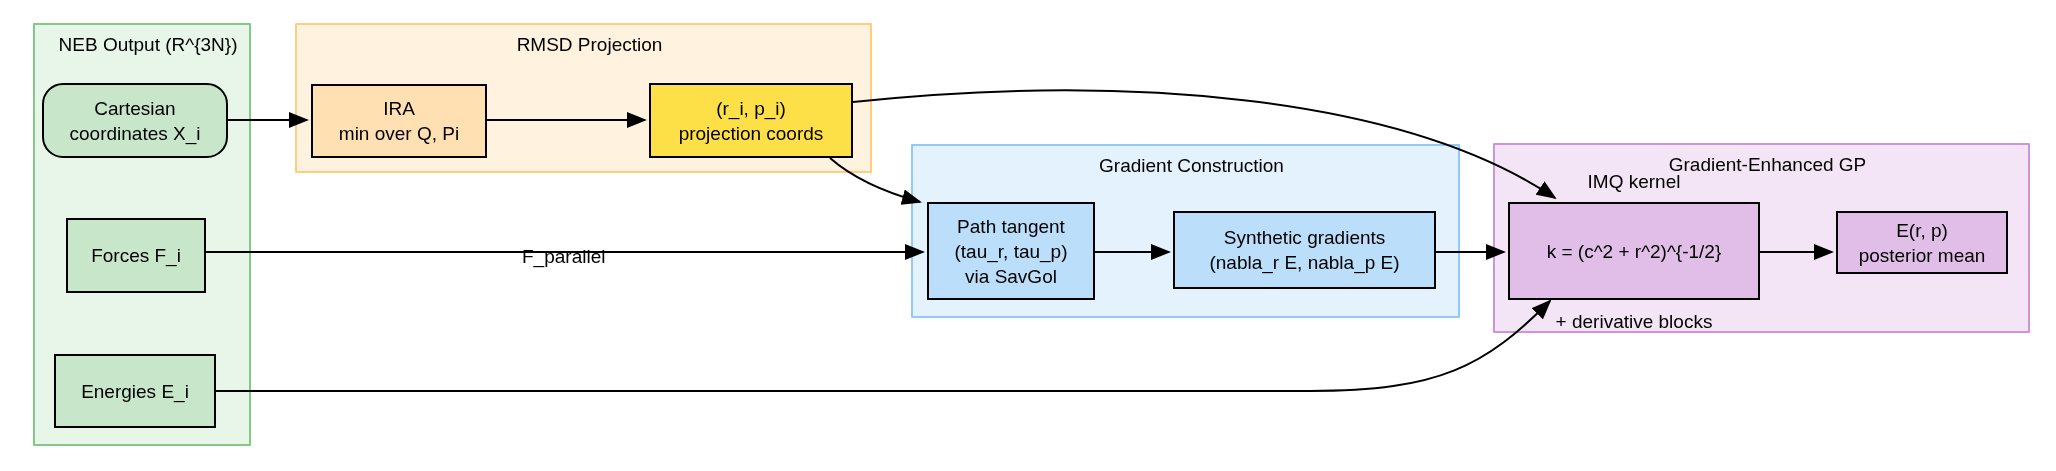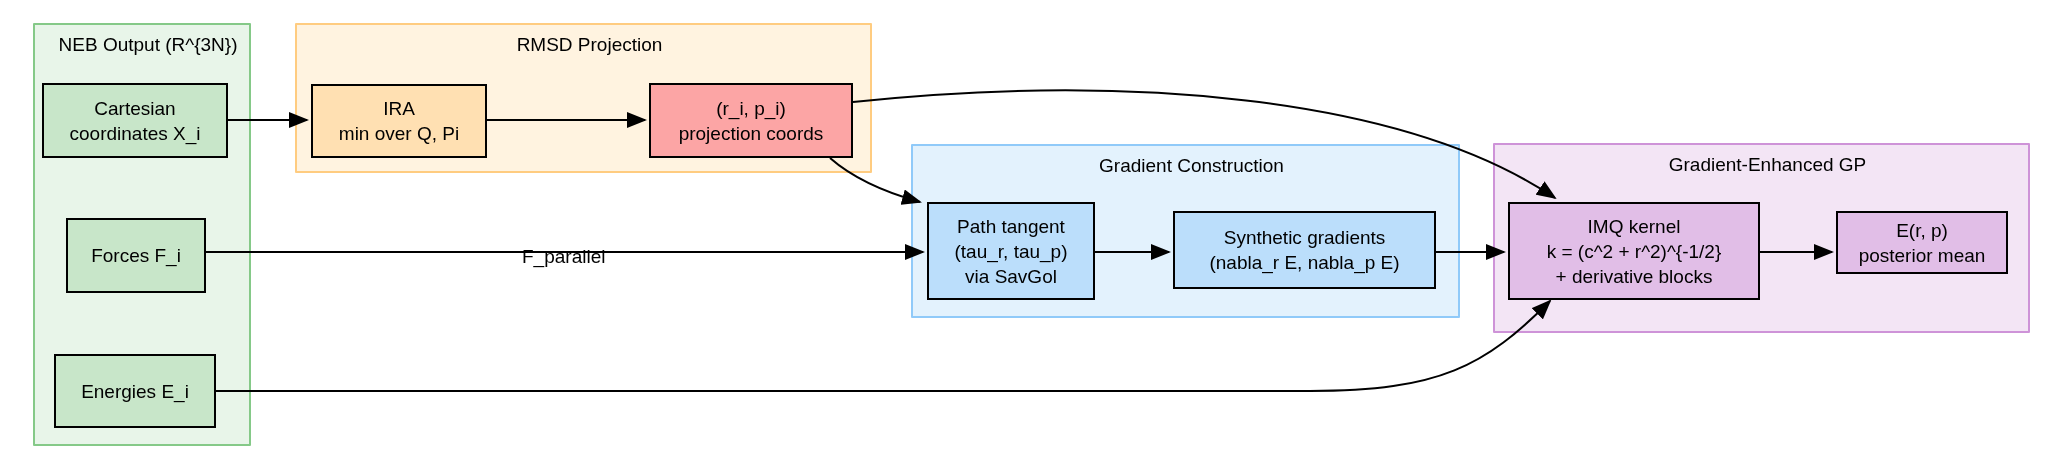--- a/index.html
+++ b/index.html
@@ -37,28 +37,28 @@
     display: flex;
     flex-direction: column;
     justify-content: center;
     align-items: center;
     text-align: center;
     font-size: 19px;
     line-height: 25px;
     color: #000000;
     white-space: nowrap;
   }
-  .node-cartesian   { left: 42px;   top: 83px;  width: 186px; height: 75px; background: #C8E6C9; }
+  .node-cartesian   { left: 42px;   top: 83px;  width: 186px; height: 75px; background: #C8E6C9; border-radius: 21px; }
   .node-forces      { left: 66px;   top: 218px; width: 140px; height: 75px; background: #C8E6C9; }
   .node-energies    { left: 54px;   top: 354px; width: 162px; height: 74px; background: #C8E6C9; }
   .node-ira         { left: 311px;  top: 84px;  width: 176px; height: 74px; background: #FFE0B2; }
-  .node-projection  { left: 649px;  top: 83px;  width: 204px; height: 75px; background: #fca5a5; }
+  .node-projection  { left: 649px;  top: 83px;  width: 204px; height: 75px; background: #fde047; }
   .node-path        { left: 927px;  top: 202px; width: 168px; height: 98px; background: #BBDEFB; }
   .node-synthetic   { left: 1173px; top: 211px; width: 263px; height: 78px; background: #BBDEFB; }
-  .node-imq         { left: 1508px; top: 202px; width: 252px; height: 98px; background: #E1BEE7; }
+  .node-imq         { left: 1508px; top: 202px; width: 252px; height: 98px; background: #E1BEE7; gap: 45px; }
   .node-posterior   { left: 1836px; top: 211px; width: 172px; height: 63px; background: #E1BEE7; }
   .edge-layer {
     position: absolute;
     left: 0; top: 0;
     width: 2056px;
     height: 471px;
     pointer-events: none;
   }
   .edge { stroke: #000000; stroke-width: 2; fill: none; }
   .edge-label {

